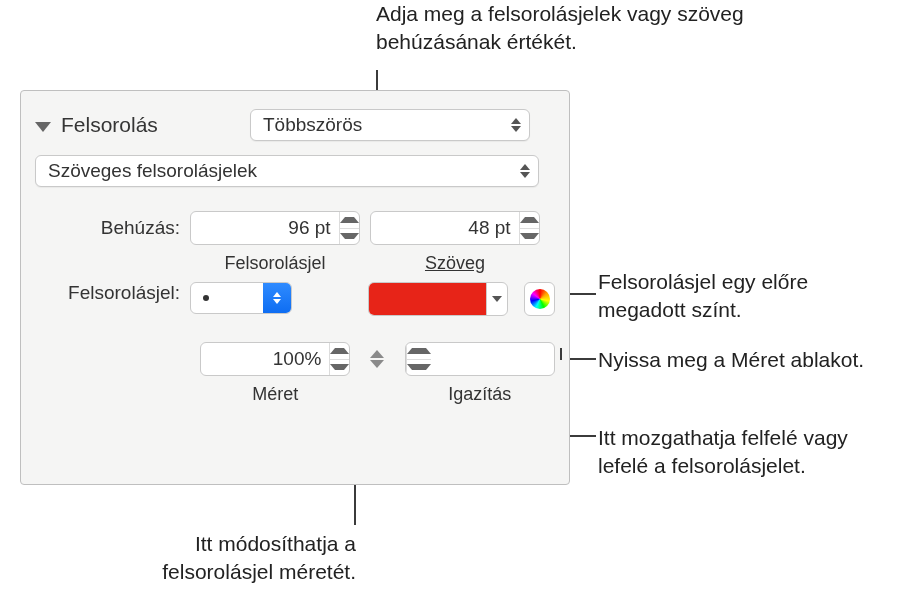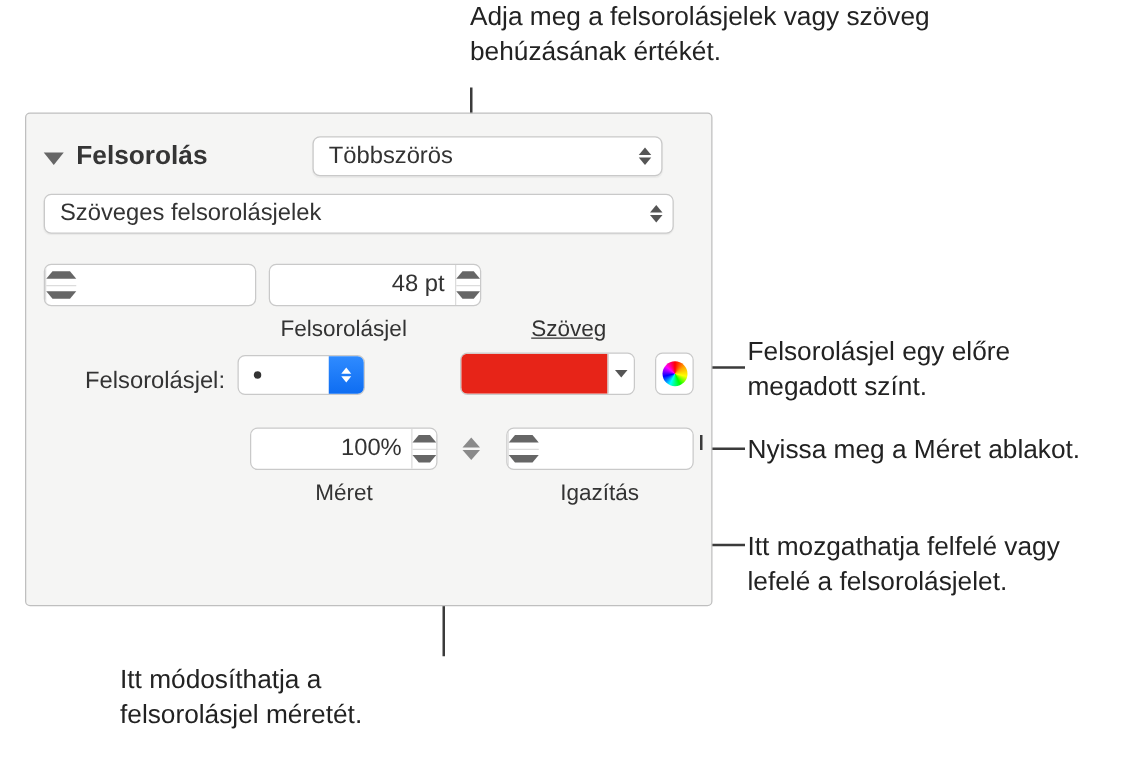--- a/index.html
+++ b/index.html
@@ -24,21 +24,21 @@
     padding: 10px 14px 14px 14px;
     box-sizing: border-box;
   }
   .row {
     display: flex;
     align-items: center;
     margin: 8px 0;
   }
   .section-label {
     font-size: 21px;
-    font-weight: 700;
+    font-weight: 400;
     color: #353535;
   }
   .disclosure {
     width: 0;
     height: 0;
     border-left: 8px solid transparent;
     border-right: 8px solid transparent;
     border-top: 10px solid #666;
     margin-right: 10px;
     margin-top: 4px;
@@ -187,21 +187,21 @@
 
 <div class="callout" style="left:598px; top:346px; width:300px;">Nyissa meg a Méret ablakot.</div>
 <div class="line" style="left:560px; top:358px; width:36px; height:2px;"></div>
 <div class="line" style="left:560px; top:358px; width:2px; height:-10px;"></div>
 
 <div class="line" style="left:560px; top:358px; width:2px; height:-30px;"></div>
 
 <div class="callout" style="left:598px; top:424px; width:300px;">Itt mozgathatja felfelé vagy lefelé a felsorolásjelet.</div>
 <div class="line" style="left:556px; top:435px; width:40px; height:2px;"></div>
 
-<div class="callout" style="left:96px; top:530px; width:260px; text-align:left;">Itt módosíthatja a felsorolásjel méretét.</div>
+<div class="callout" style="left:96px; top:530px; width:260px; text-align:right;">Itt módosíthatja a felsorolásjel méretét.</div>
 <div class="line" style="left:354px; top:467px; width:2px; height:58px;"></div>
 
 <div class="panel">
 
   <div class="row" style="justify-content:flex-start; gap:0;">
     <div style="display:flex;align-items:center;flex:0 0 215px;">
       <div class="disclosure"></div>
       <div class="section-label">Felsorolás</div>
     </div>
     <div class="dropdown" style="width:280px;">
@@ -217,21 +217,23 @@
     <div class="dropdown" style="width:504px;">
       <span>Szöveges felsorolásjelek</span>
       <div class="arrows">
           <div class="up"></div>
           <div class="down"></div>
         </div>
     </div>
   </div>
 
   <div class="row" style="margin-top:24px; gap:10px;">
+    <div class="field-label" style="flex:0 0 145px;">Behúzás:</div>
     <div class="stepper" style="width:170px;">
+      <input type="text" value="96 pt" style="">
       <div class="step-btns">
         <div class="up">
             <div class="tri-up"></div>
           </div>
         <div>
             <div class="tri-down"></div>
           </div>
       </div>
     </div>
     <div class="stepper" style="width:170px;">
@@ -246,21 +248,21 @@
       </div>
     </div>
   </div>
 
   <div class="row" style="margin-top:0; gap:10px;">
     <div style="flex:0 0 145px;"></div>
     <div class="sub-label" style="width:170px;">Felsorolásjel</div>
     <div class="sub-label" style="width:170px;text-decoration:underline;">Szöveg</div>
   </div>
 
-  <div class="row" style="gap:10px; align-items:flex-end;">
+  <div class="row" style="gap:10px; align-items:flex-start;">
     <div class="field-label" style="flex:0 0 145px;">Felsorolásjel:</div>
     <div class="bullet-select">
       <div class="bullet-dot"></div>
       <div class="blue-cap">
         <div class="wu"></div>
           <div class="wd"></div>
       </div>
     </div>
     <div style="flex:0 0 56px;"></div>
     <div class="color-control">

